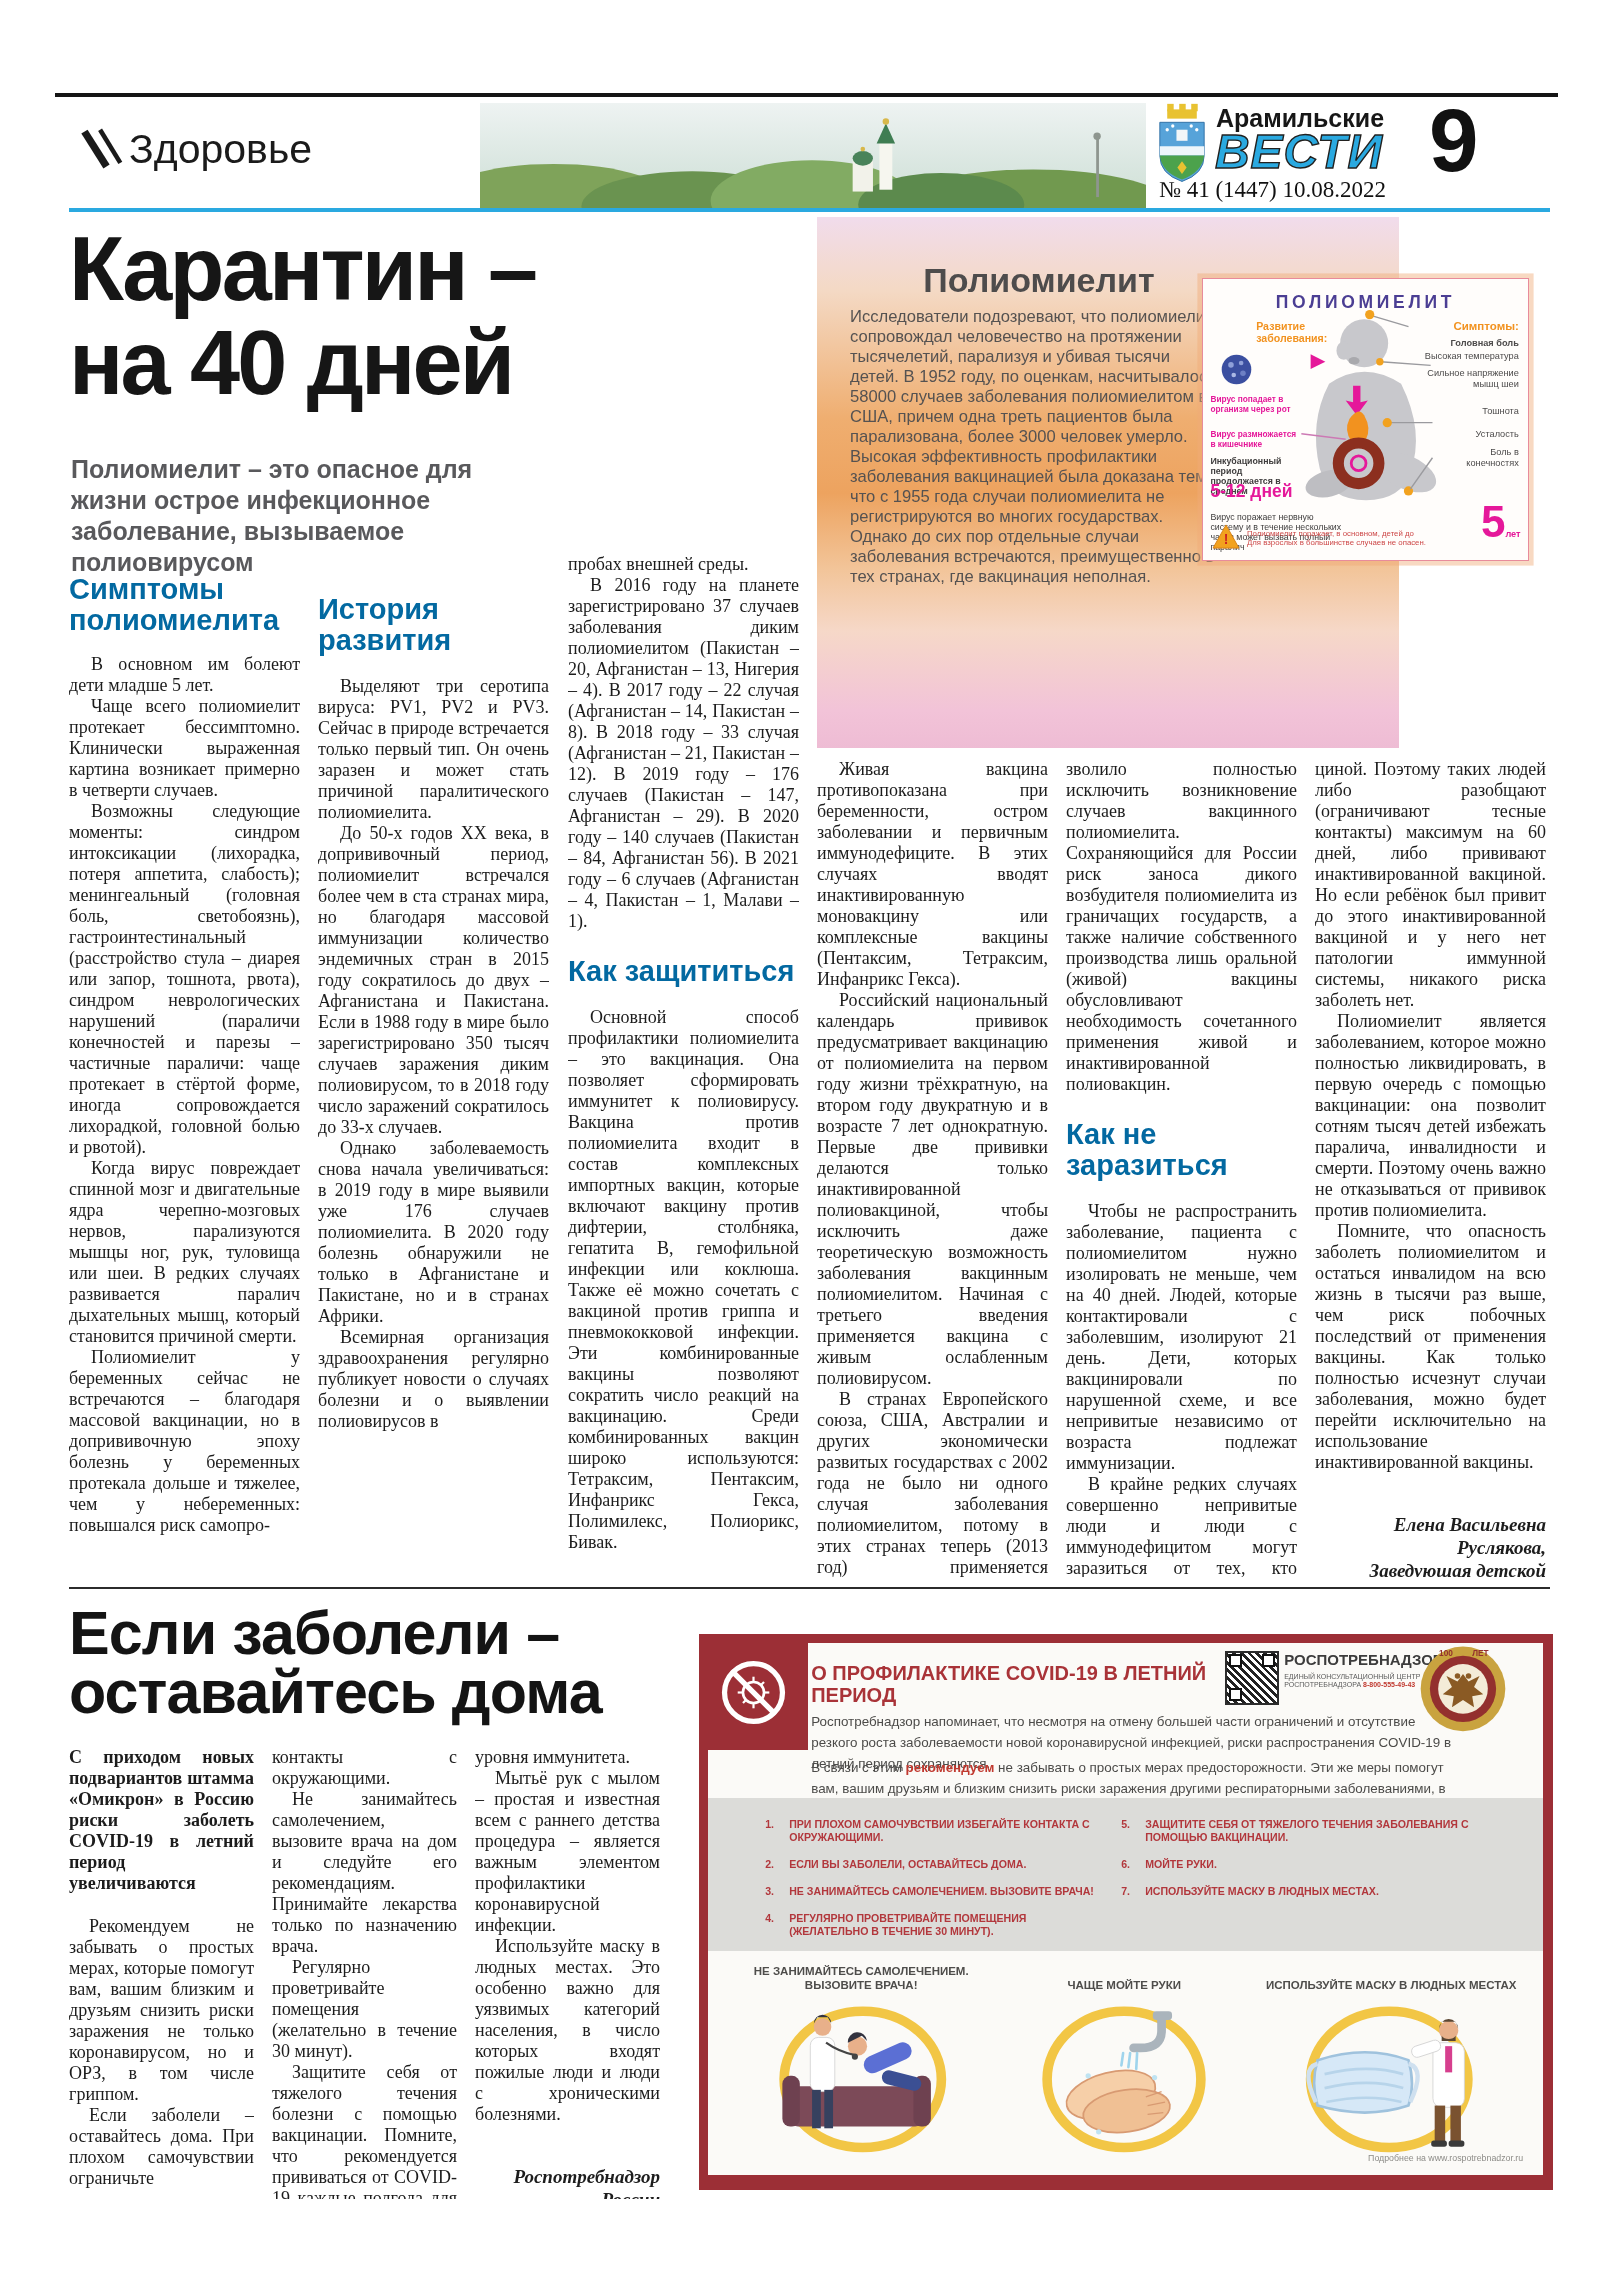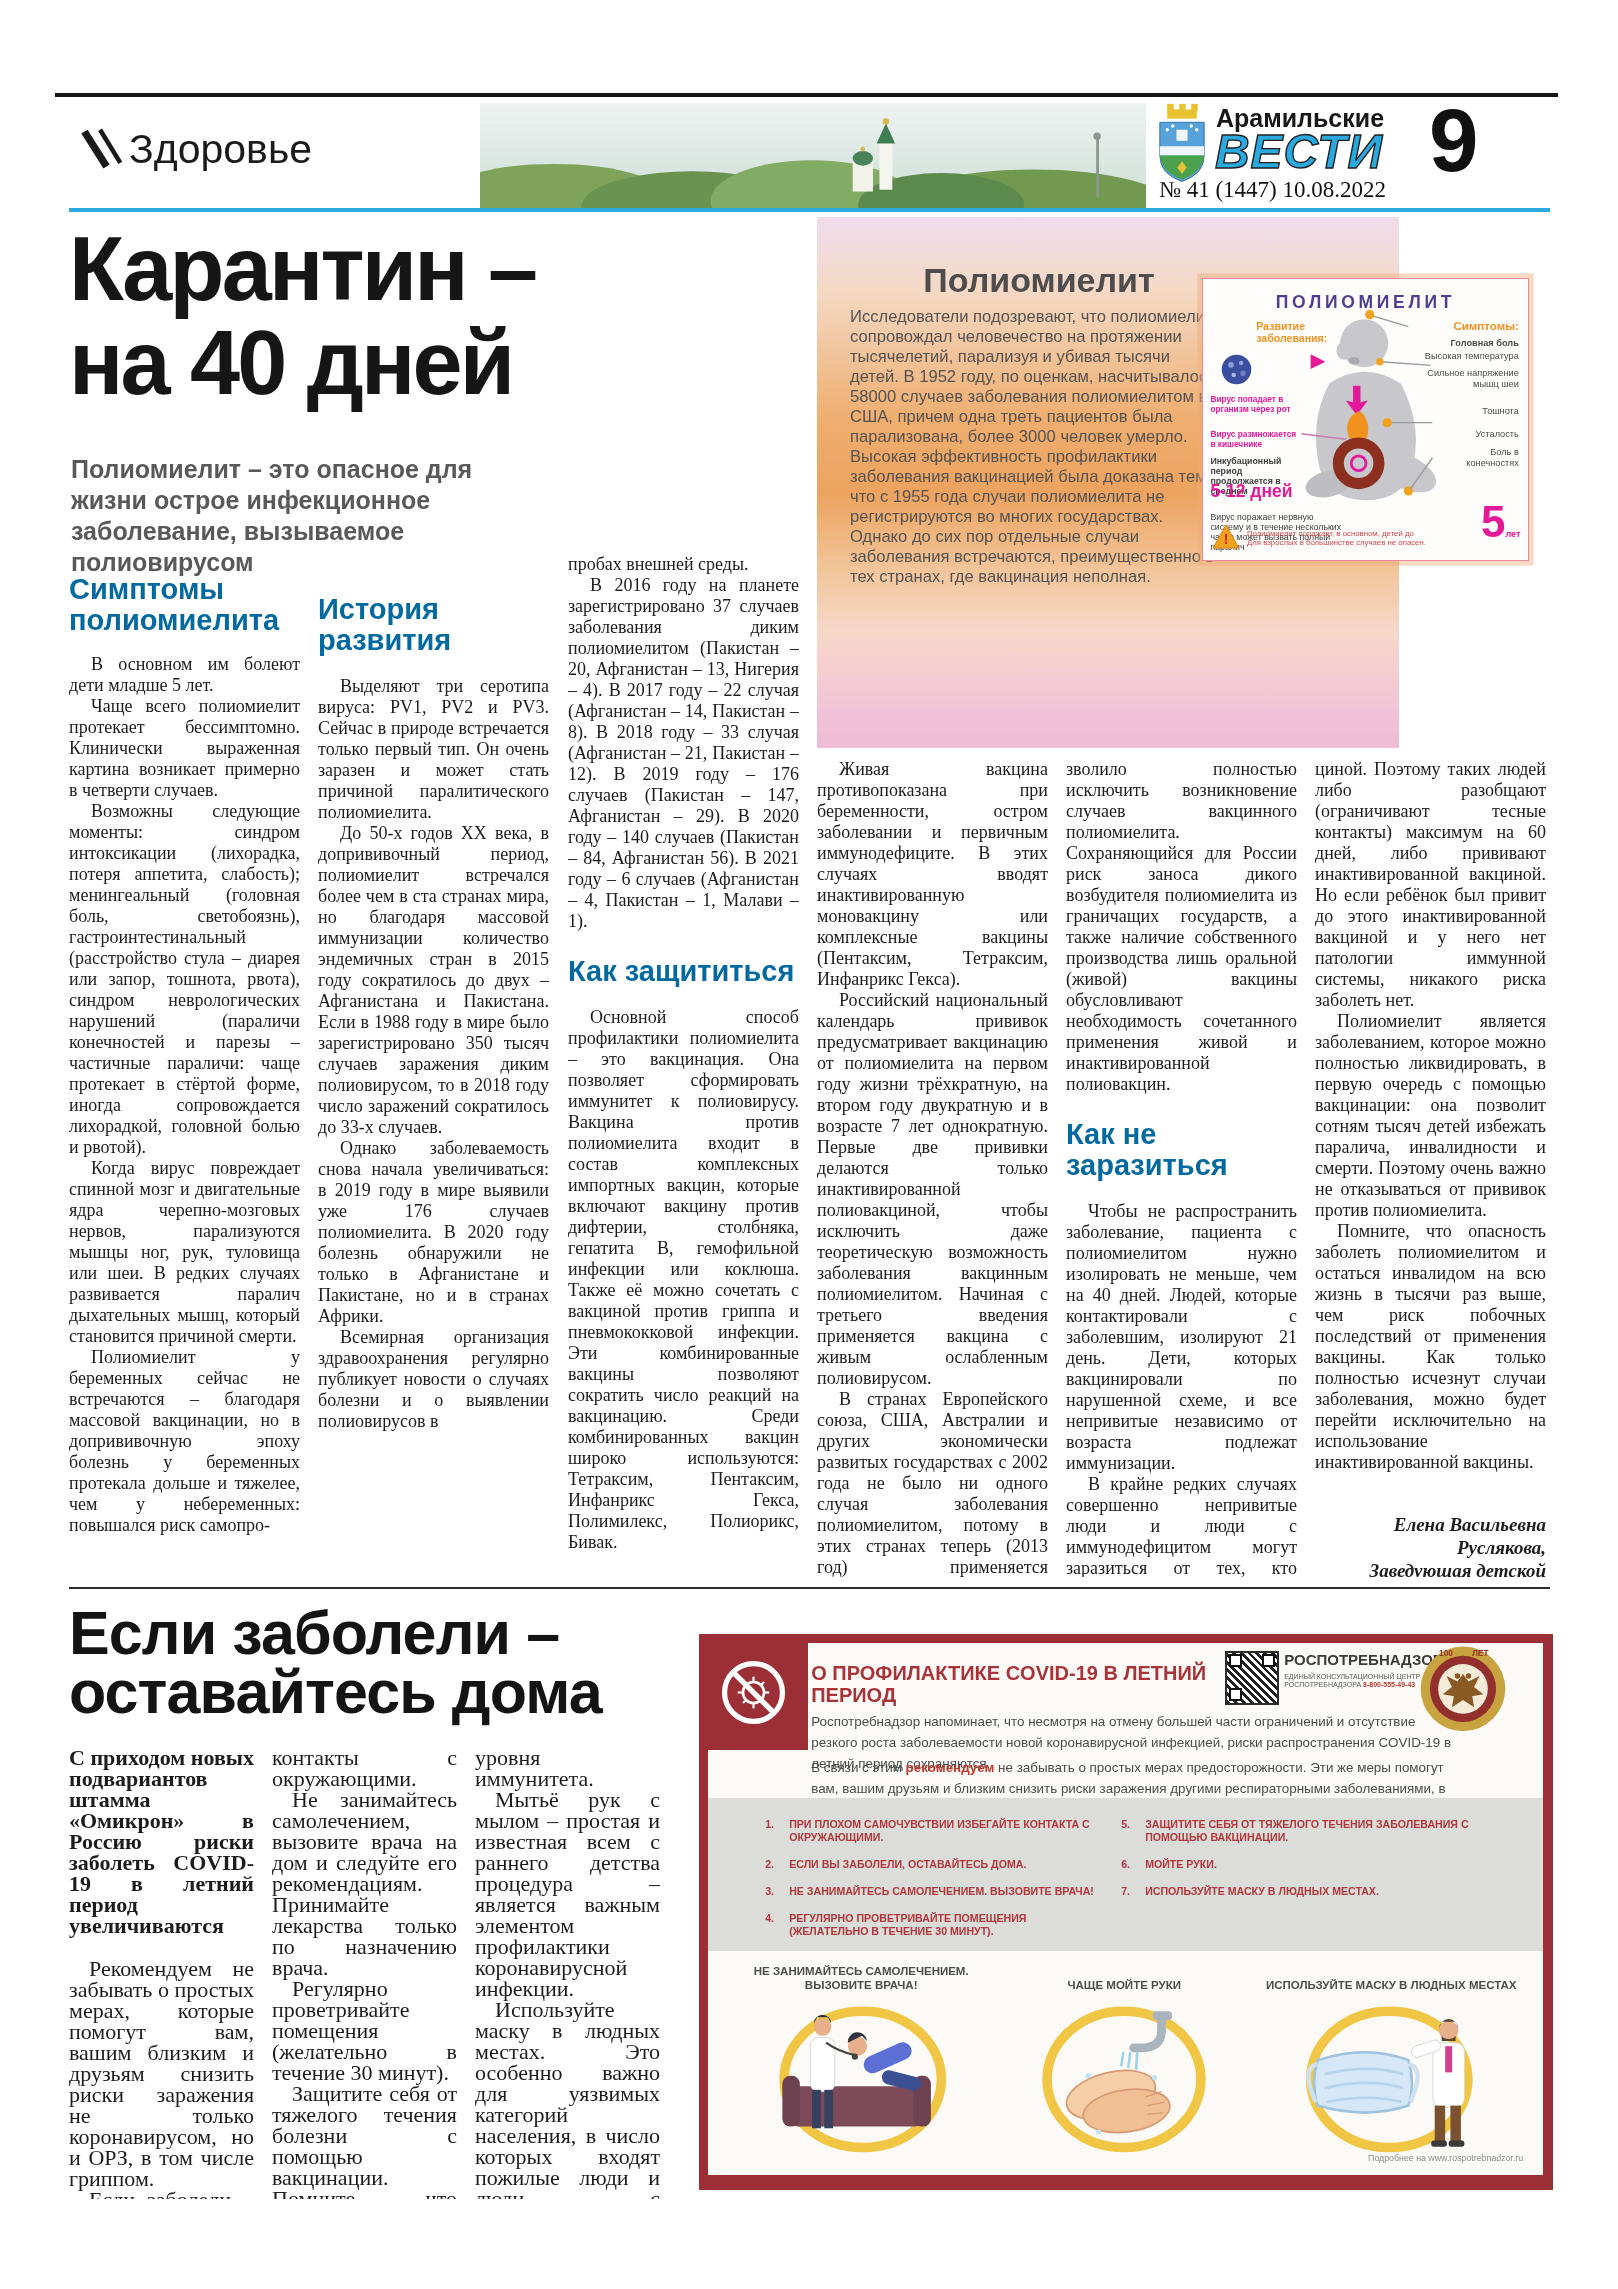--- a/index.html
+++ b/index.html
@@ -51,21 +51,21 @@
   .card-days{font-family:"Liberation Sans",sans-serif;font-weight:bold;font-size:17.5px;color:#e5189a;}
   .card-sym{font-family:"Liberation Sans",sans-serif;font-size:9.2px;line-height:11px;color:#4c4a4a;text-align:right;}
   .warn-text{font-family:"Liberation Sans",sans-serif;font-size:7.8px;line-height:9.2px;color:#cd4848;}
   .big5{font-family:"Liberation Sans",sans-serif;font-weight:bold;font-size:44px;line-height:41px;color:#e5189a;}
   .big5 small{font-size:9.2px;font-weight:bold;color:#e5189a;}
   
   .rule-mid{left:69px;top:1587px;width:1481px;height:1.8px;background:#2b2b2b;}
   .headline2{left:69px;top:1604px;width:701px;font-family:"Liberation Sans",sans-serif;font-weight:bold;
              font-size:61px;line-height:59px;letter-spacing:-0.9px;color:#141414;}
   .a2col{position:absolute;top:1747px;width:185px;height:452px;overflow:hidden;}
-  .a2col p{margin:0;font-size:22px;line-height:21px;text-align:justify;text-indent:20px;color:#1c1c1c;}
+  .a2col p{margin:0;font-size:18px;line-height:21px;text-align:justify;text-indent:20px;color:#1c1c1c;}
   .a2col p.ni{text-indent:0;}
   .a2col p.lead{font-weight:bold;text-indent:0;margin-bottom:22px;}
   .d1{left:69px;} .d2{left:272px;} .d3{left:475px;}
   
   .poster{left:699px;top:1634px;width:854px;height:556px;background:#9c2f36;}
   .poster-inner{position:absolute;left:9.2px;top:9.2px;width:835px;height:532px;background:#fbfaf7;}
   .p-corner{position:absolute;left:-9.2px;top:-9.2px;width:109px;height:116px;background:#9c2f36;
             display:flex;align-items:center;justify-content:center;}
   .p-title{position:absolute;left:103px;top:18.5px;width:425px;font-family:"Liberation Sans",sans-serif;
            font-weight:bold;font-size:20px;line-height:22px;color:#a93338;}

